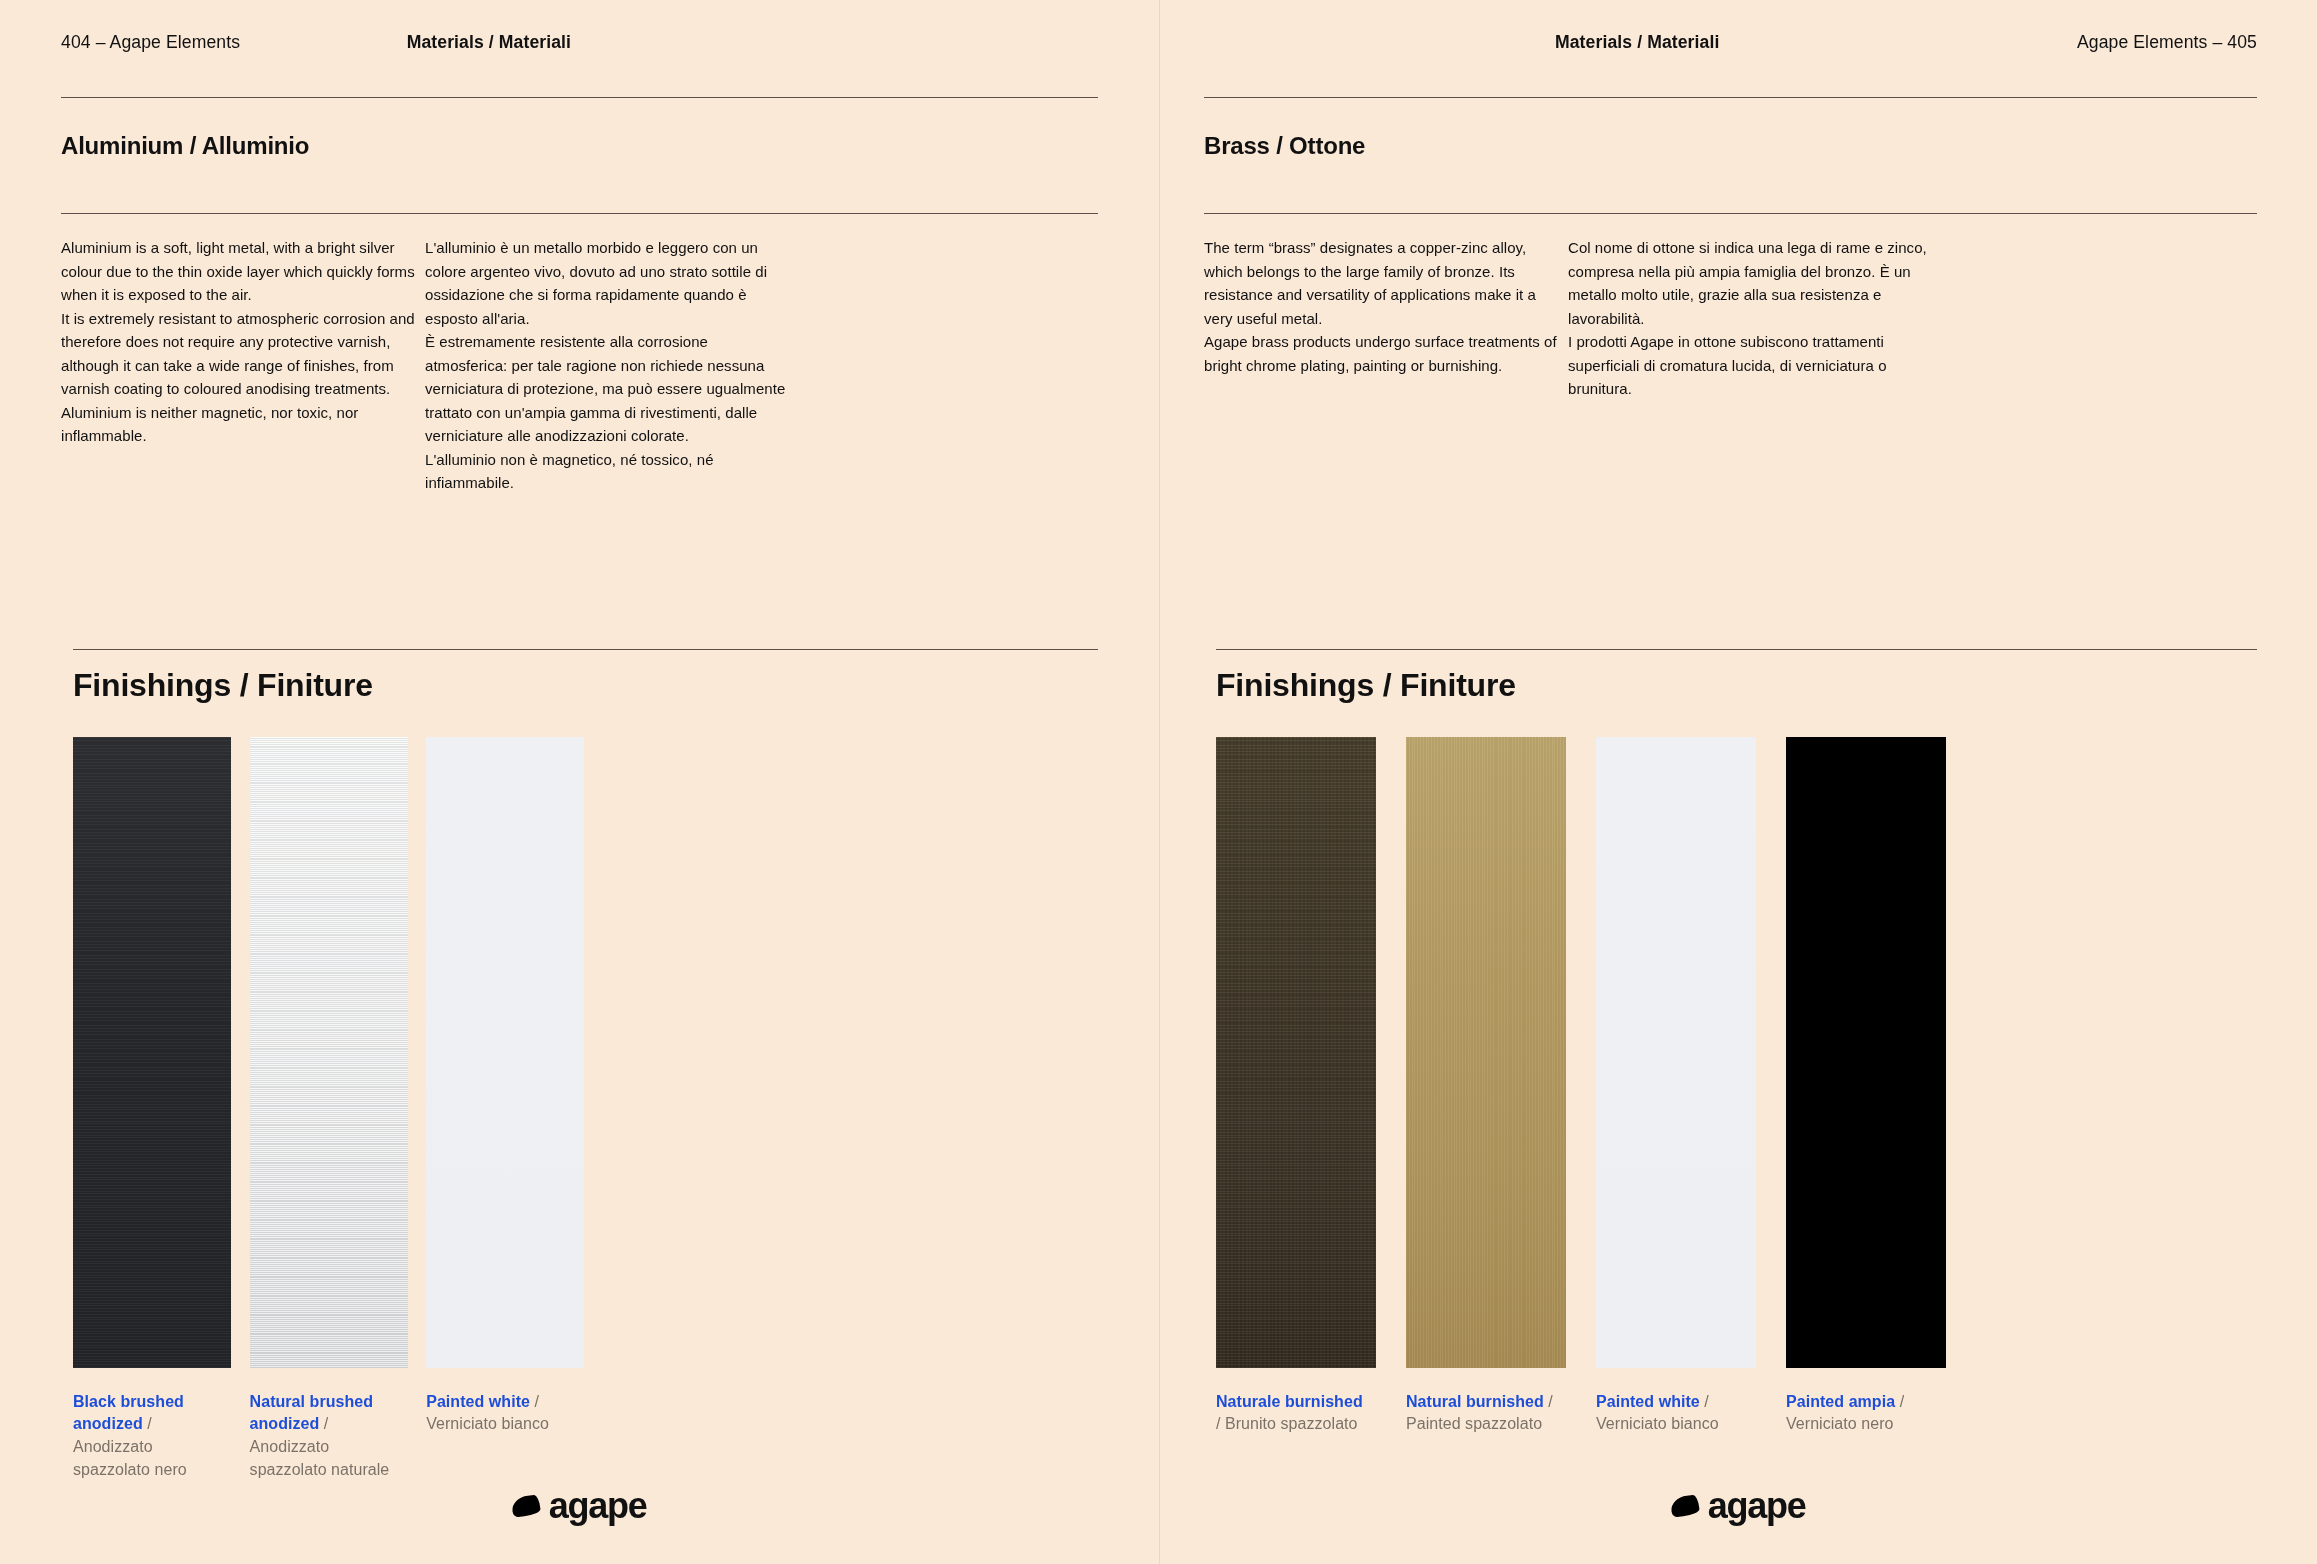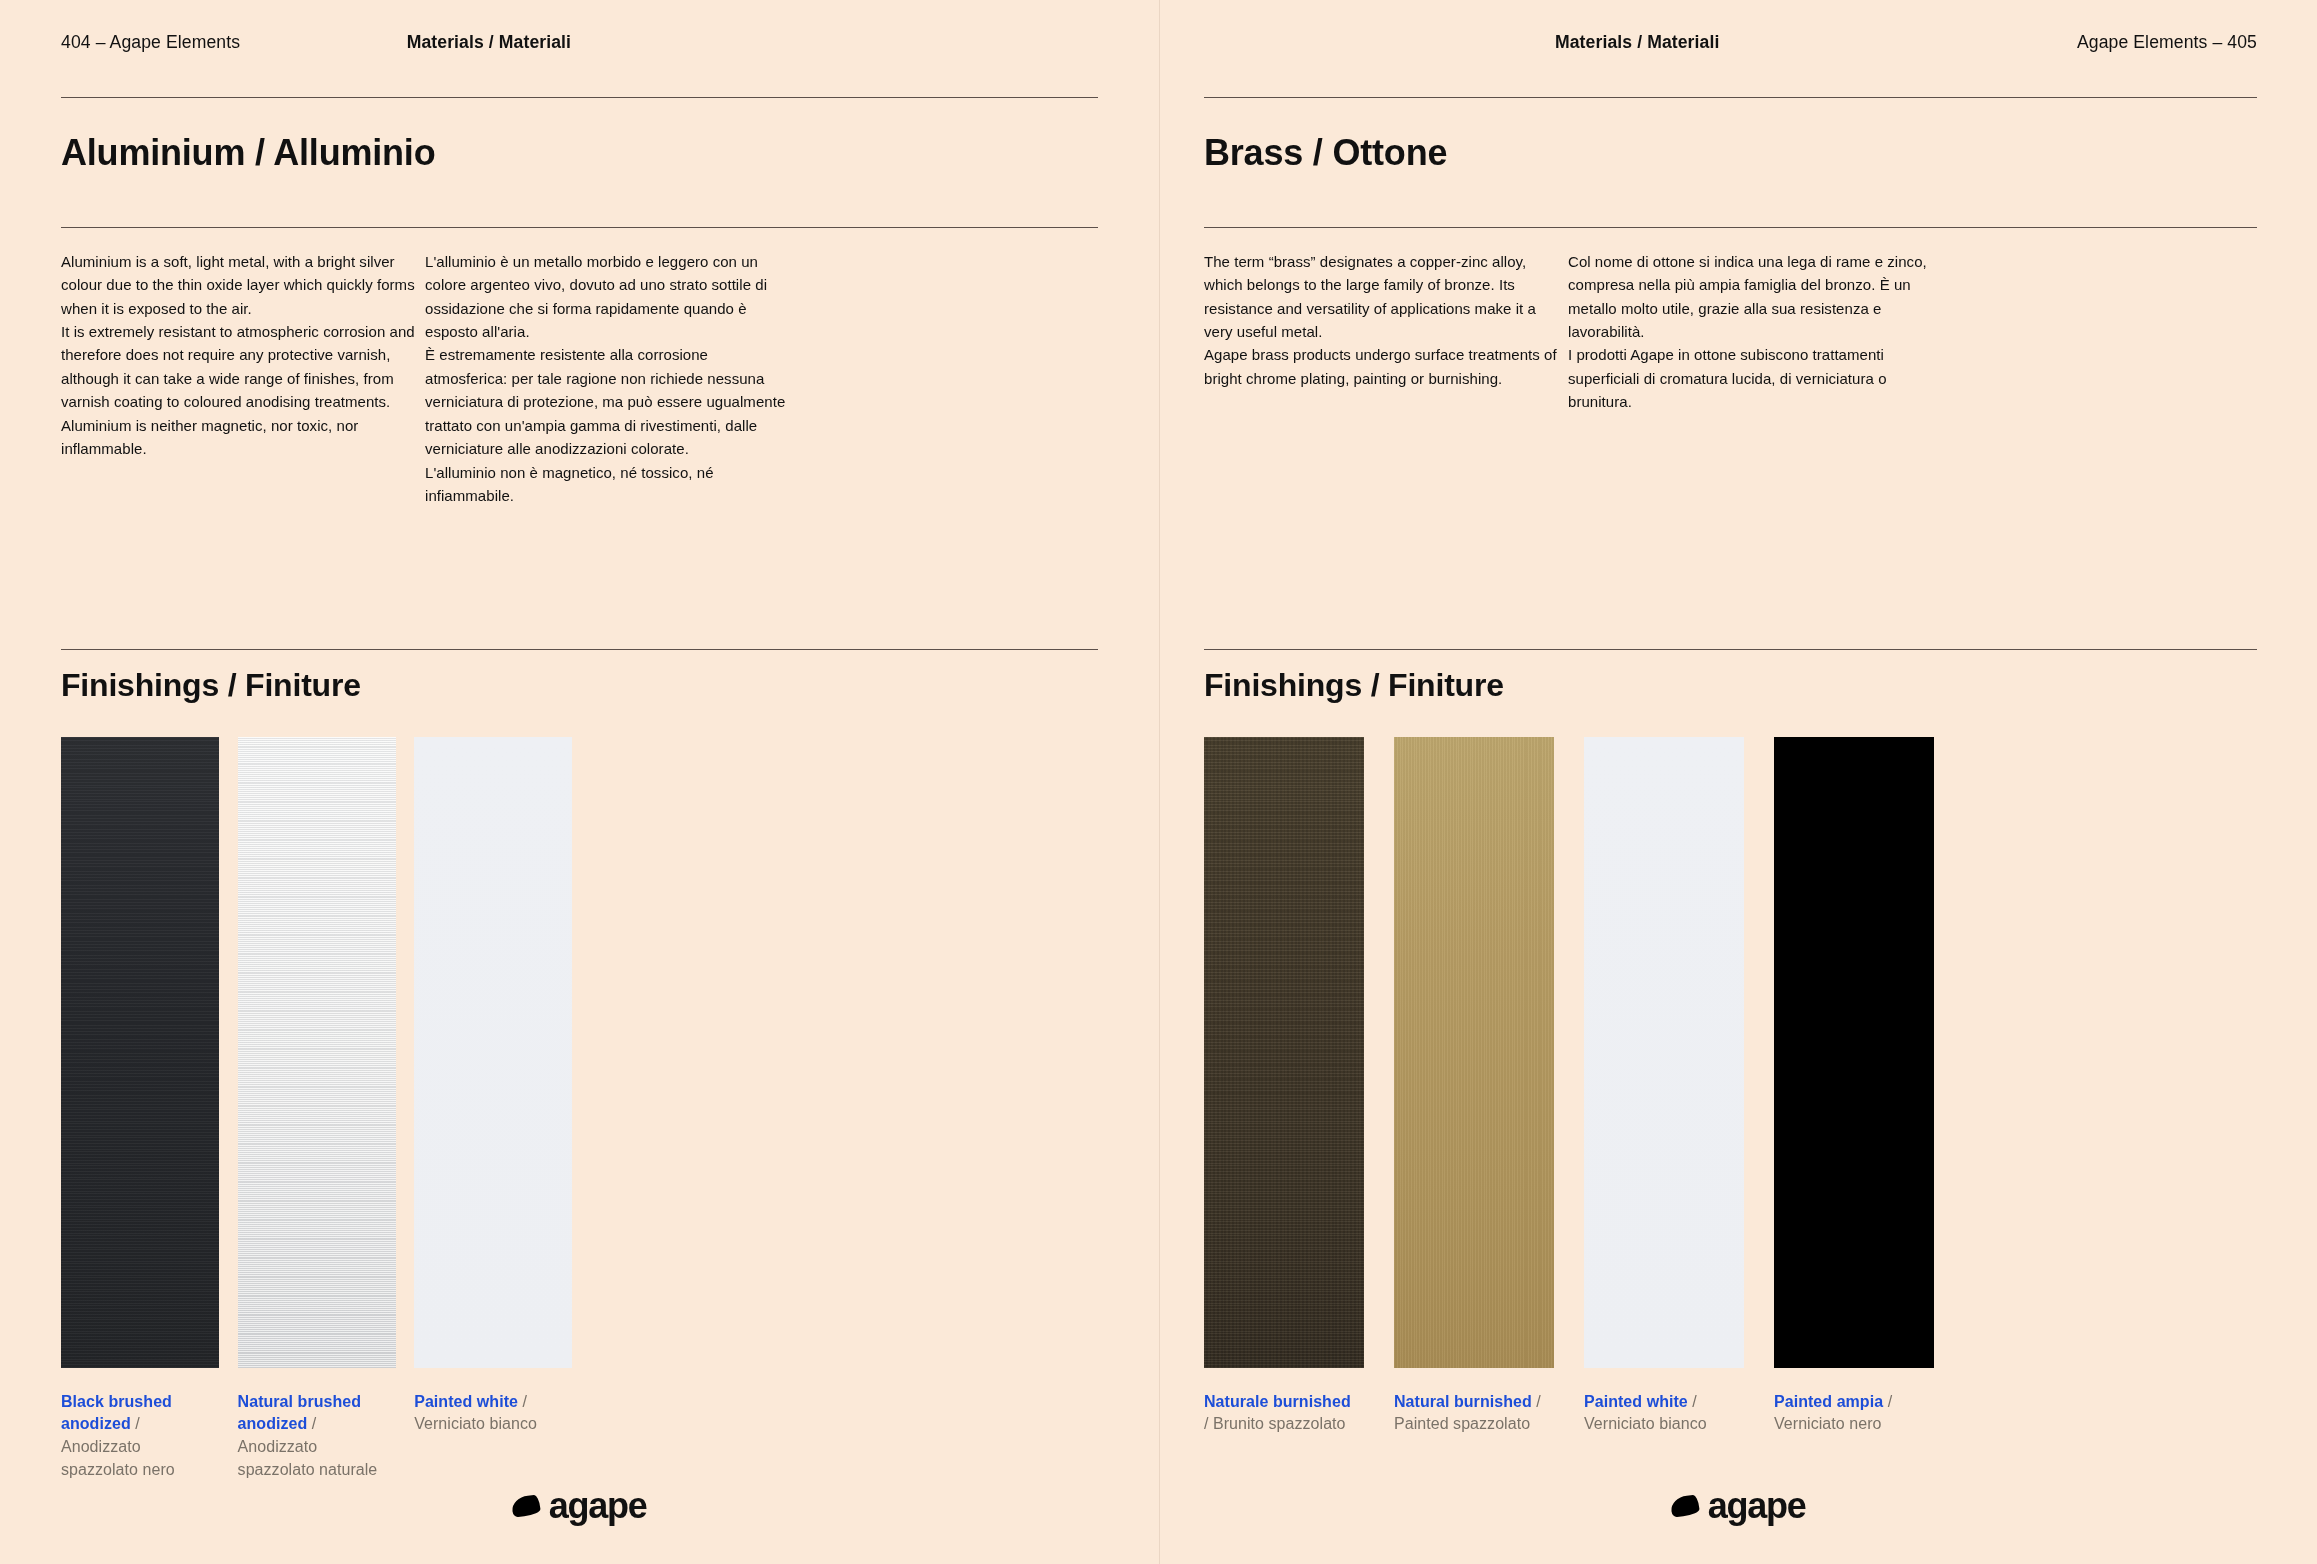--- a/index.html
+++ b/index.html
@@ -57,21 +57,21 @@
   .runhead .bold { font-weight: 700; }
 
   .rule {
     height: 0;
     border-top: 1.9px solid #5c504a;
     margin-top: 22px;
   }
 
   
   .section-title {
-    font-size: 36px;
+    font-size: 24px;
     font-weight: 700;
     letter-spacing: -0.2px;
     margin: 35px 0 0 0;
     line-height: 1.1;
   }
 
   .rule-under-title { margin-top: 54px; }
 
   
   .cols {
@@ -86,21 +86,21 @@
   .col + .col { margin-left: 0; }
   .col p {
     margin: 0;
     font-size: 15px;
     line-height: 1.565;
     letter-spacing: 0.05px;
     white-space: pre-line;
   }
 
   
-  .finishings-wrap { position: absolute; left: 0; right: 0; top: 649px; }
+  .finishings-wrap { position: absolute; left: 12px; right: 0; top: 649px; }
   .finishings-wrap .inner-left  { padding: 0 61px; }
   .finishings-wrap .inner-right { padding: 0 61px 0 45px; }
 
   .fin-rule { border-top: 1.9px solid #5c504a; height: 0; }
   .fin-title {
     font-size: 32px;
     font-weight: 700;
     letter-spacing: -0.2px;
     margin: 16.7px 0 0 0;
   }

